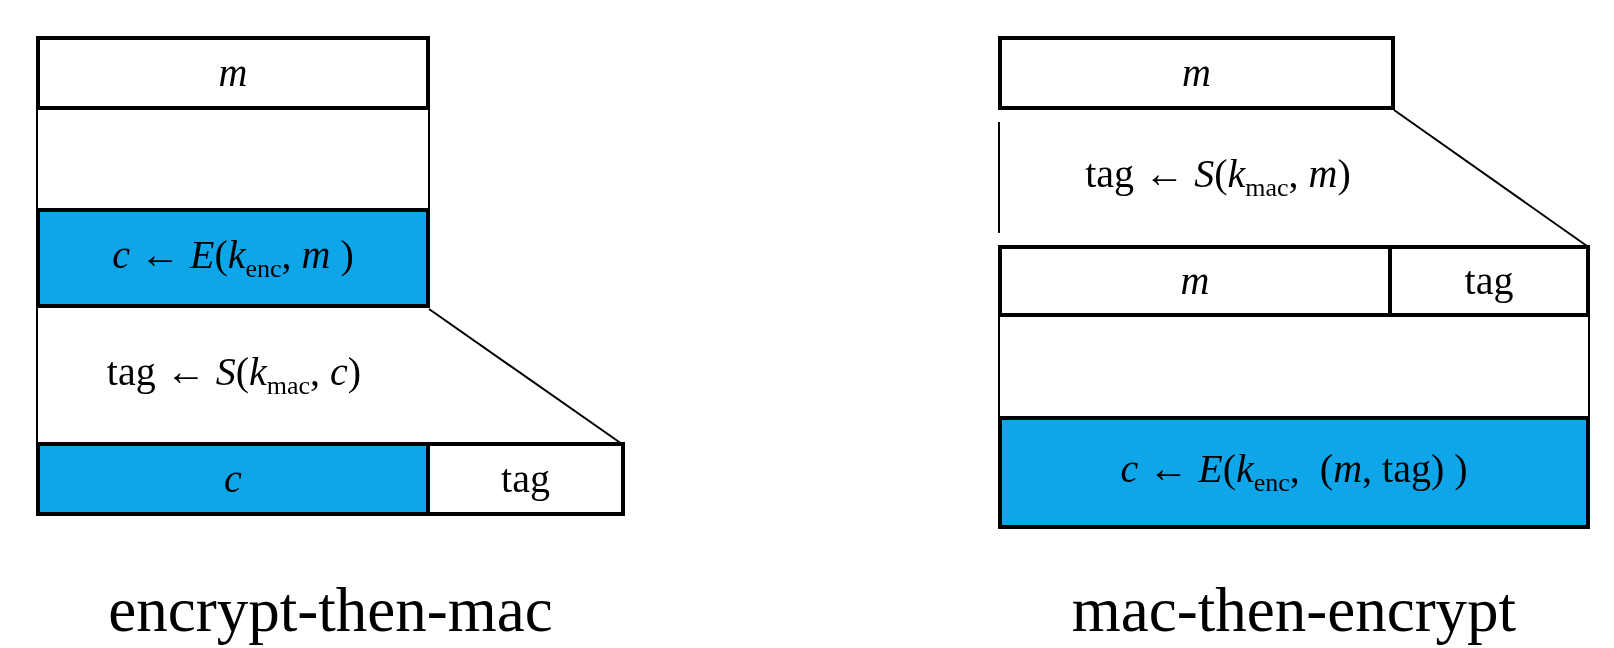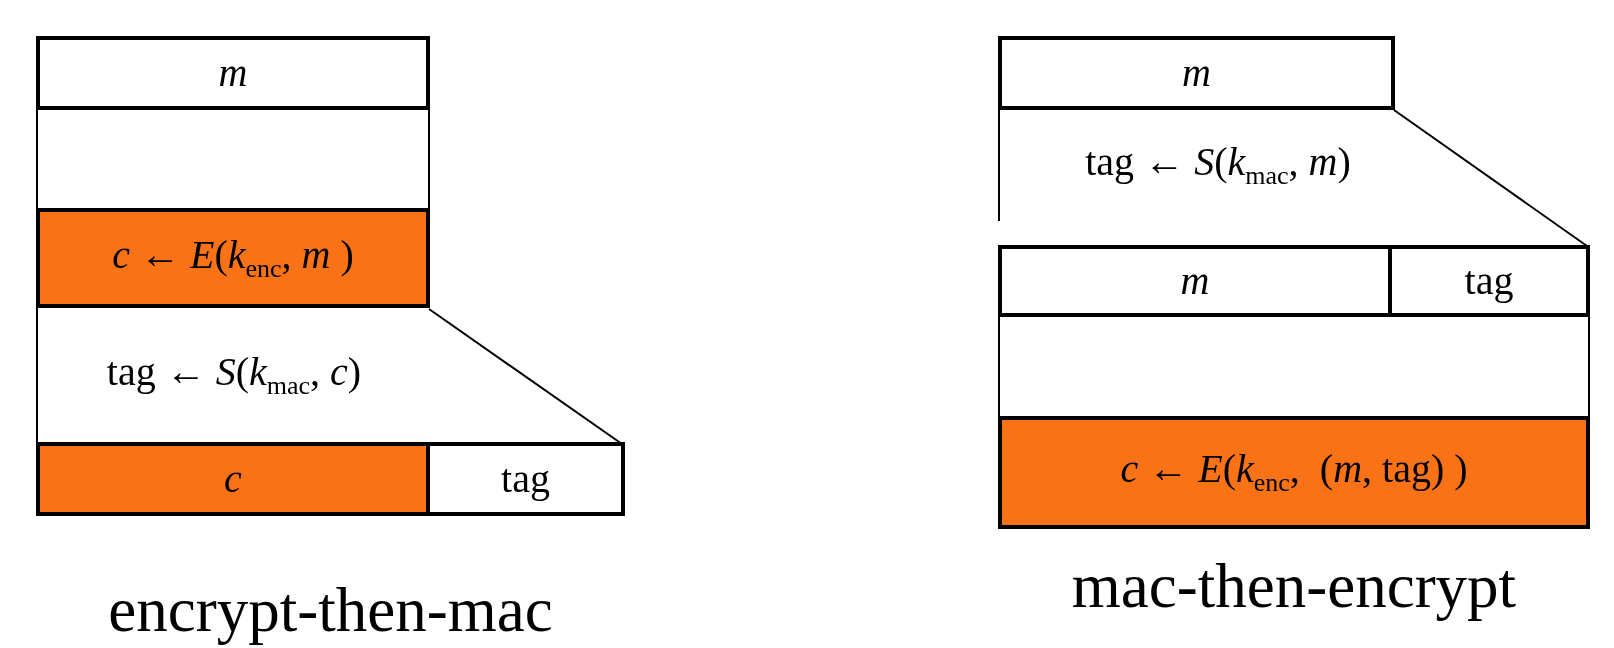--- a/index.html
+++ b/index.html
@@ -5,21 +5,21 @@
   html,body { margin:0; padding:0; background:#ffffff; }
   .canvas {
     position:relative; width:1614px; height:648px; background:#ffffff;
     font-family:"Liberation Serif","DejaVu Serif",serif; color:#000;
     overflow:hidden;
   }
   .box {
     position:absolute; box-sizing:border-box; border:4px solid #000;
     background:#ffffff; display:flex; align-items:center; justify-content:center;
   }
-  .shaded { background:#f97316; }
+  .shaded { background:#0ea5e9; }
   .gap-sides {
     position:absolute; box-sizing:border-box;
     border-left:2px solid #000; border-right:2px solid #000;
   }
   .mac-region {
     position:absolute; box-sizing:border-box; border-left:2px solid #000;
     display:flex; align-items:center; justify-content:center;
   }
   .row {
     position:absolute; box-sizing:border-box; border:4px solid #000;
@@ -74,35 +74,35 @@
 
     <div class="diagram-label" style="left:36px; top:576px; width:589px;">encrypt-then-mac</div>
   </div>
 
   <div>
 
     <div class="box" style="left:998px; top:36px; width:397px; height:74px;">
       <span class="formula it">m</span>
     </div>
 
-    <div class="mac-region" style="left:998px; top:110px; width:397px; height:111px;padding-left:41px;">
+    <div class="mac-region" style="left:998px; top:122px; width:397px; height:111px;padding-left:41px;">
       <span class="formula"><span>tag</span><span> ← </span><span class="it">S</span><span>(</span><span class="it">k</span><span class="sub">mac</span><span>, </span><span class="it">m</span><span>)</span></span>
     </div>
 
     <div class="row" style="left:998px; top:245px; width:592px; height:72px;">
       <div class="cell divider" style="width:390px; background:#ffffff;">
         <span class="formula it">m</span>
       </div>
       <div class="cell" style="flex:1; background:#ffffff;">
         <span class="formula">tag</span>
       </div>
     </div>
 
     <div class="gap-sides" style="left:998px; top:317px; width:592px; height:99px;"></div>
 
     <div class="box shaded" style="left:998px; top:416px; width:592px; height:113px;">
       <span class="formula"><span class="it">c</span><span> ← </span><span class="it">E</span><span>(</span><span class="it">k</span><span class="sub">enc</span><span>,  (</span><span class="it">m</span><span>, tag) )</span></span>
     </div>
 
-    <div class="diagram-label" style="left:998px; top:552px; width:592px;">mac-then-encrypt</div>
+    <div class="diagram-label" style="left:998px; top:576px; width:592px;">mac-then-encrypt</div>
   </div>
 
 </div>
 
 </body></html>

